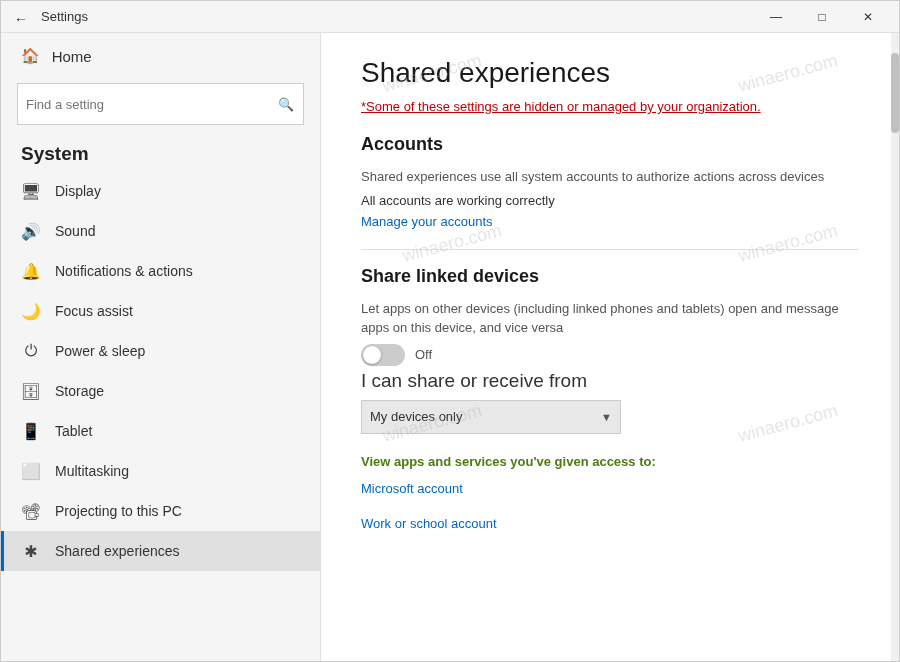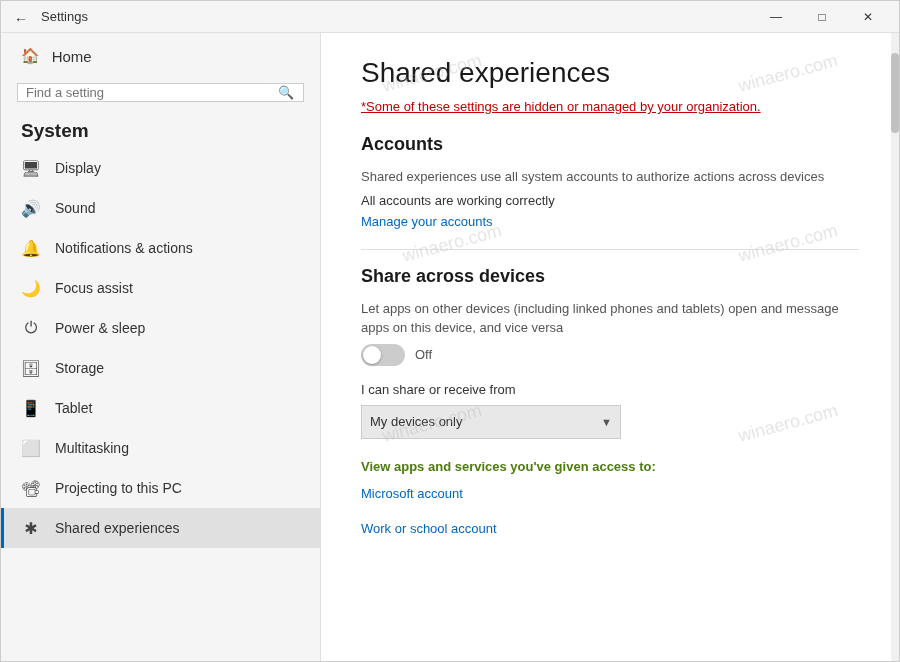--- a/index.html
+++ b/index.html
@@ -87,21 +87,21 @@
       cursor: pointer;
       font-size: 15px;
       color: #333;
     }
     .sidebar-search {
       margin: 4px 16px 8px 16px;
       display: flex;
       align-items: center;
       background: #fff;
       border: 1px solid #ccc;
-      height: 19px;
+      height: 42px;
       padding: 0 8px;
     }
     .sidebar-search input {
       flex: 1;
       border: none;
       outline: none;
       font-size: 13px;
       color: #555;
       background: transparent;
     }
@@ -188,21 +188,21 @@
     .divider {
       height: 1px;
       background: #e0e0e0;
       margin: 16px 0;
     }
     
     .toggle-row {
       display: flex;
       align-items: center;
       gap: 10px;
-      margin-bottom: 16px;
+      margin-bottom: 4px;
     }
     .toggle {
       width: 44px;
       height: 22px;
       background: #ccc;
       border-radius: 11px;
       position: relative;
       cursor: pointer;
       display: flex;
       align-items: center;
@@ -215,21 +215,21 @@
       position: absolute;
       left: 2px;
       box-shadow: 0 1px 3px rgba(0,0,0,0.3);
     }
     .toggle-label {
       font-size: 13px;
       color: #555;
     }
     
     .dropdown-label {
-      font-size: 13px;
+      font-size: 19px;
       color: #333;
       margin-bottom: 8px;
     }
     .dropdown {
       width: 260px;
       height: 34px;
       border: 1px solid #ccc;
       background: #e8e8e8;
       display: flex;
       align-items: center;
@@ -355,21 +355,21 @@
       <h1 class="page-title">Shared experiences</h1>
       <p class="org-warning">*Some of these settings are hidden or managed by your organization.</p>
 
       <h2 class="section-title">Accounts</h2>
       <p class="section-desc">Shared experiences use all system accounts to authorize actions across devices</p>
       <p class="section-status">All accounts are working correctly</p>
       <a class="section-link">Manage your accounts</a>
 
       <div class="divider"></div>
 
-      <h2 class="section-title">Share across devices</h2>
+      <h2 class="section-title">Share linked devices</h2>
       <p class="section-desc">Let apps on other devices (including linked phones and tablets) open and message apps on this device, and vice versa</p>
 
       <div class="toggle-row">
         <div class="toggle">
           <div class="knob"></div>
         </div>
         <span class="toggle-label">Off</span>
       </div>
 
       <p class="dropdown-label">I can share or receive from</p>

